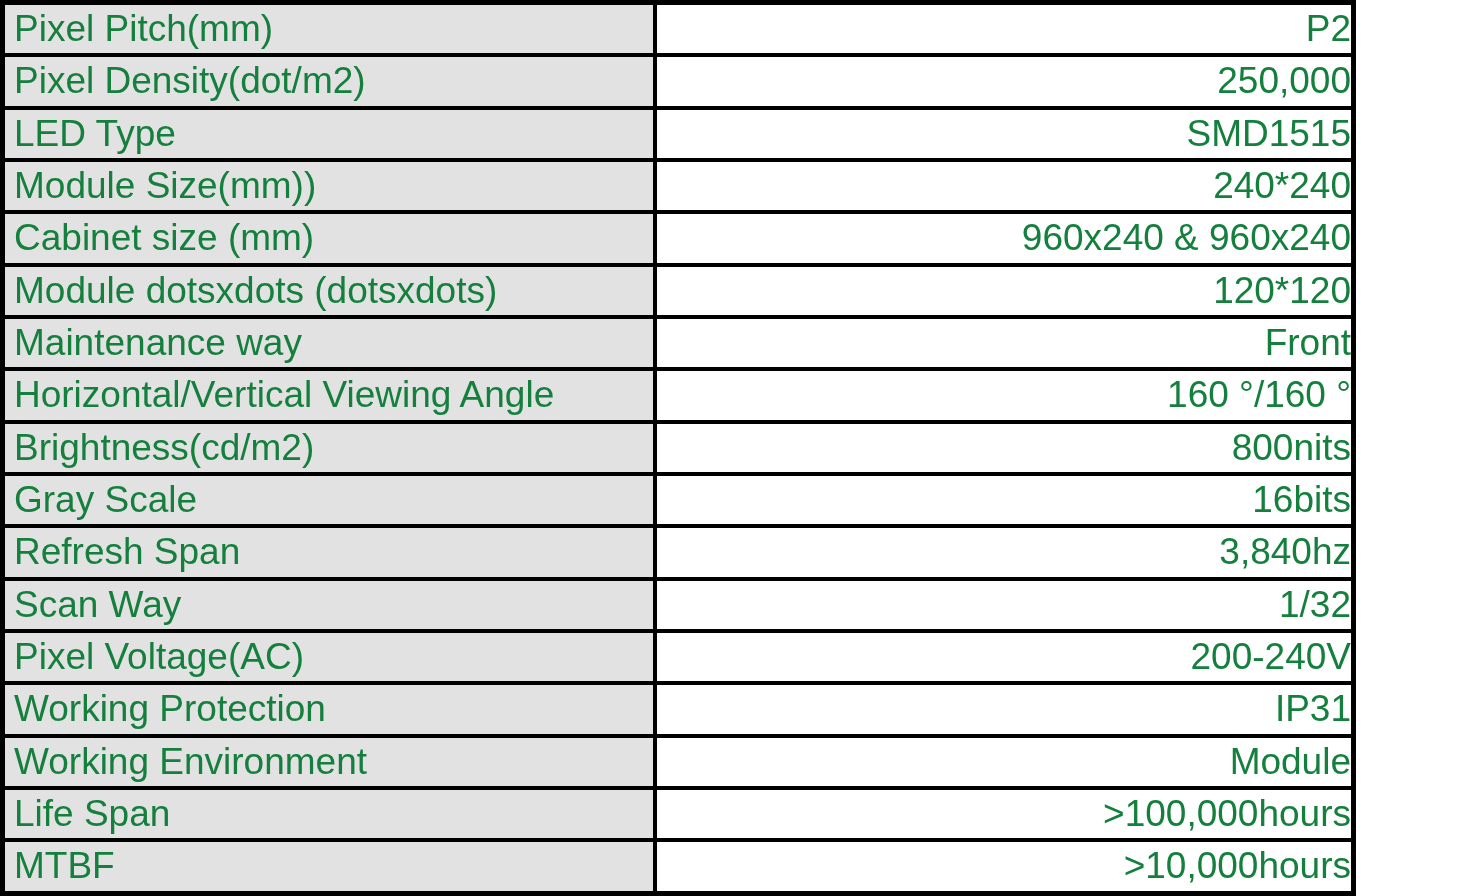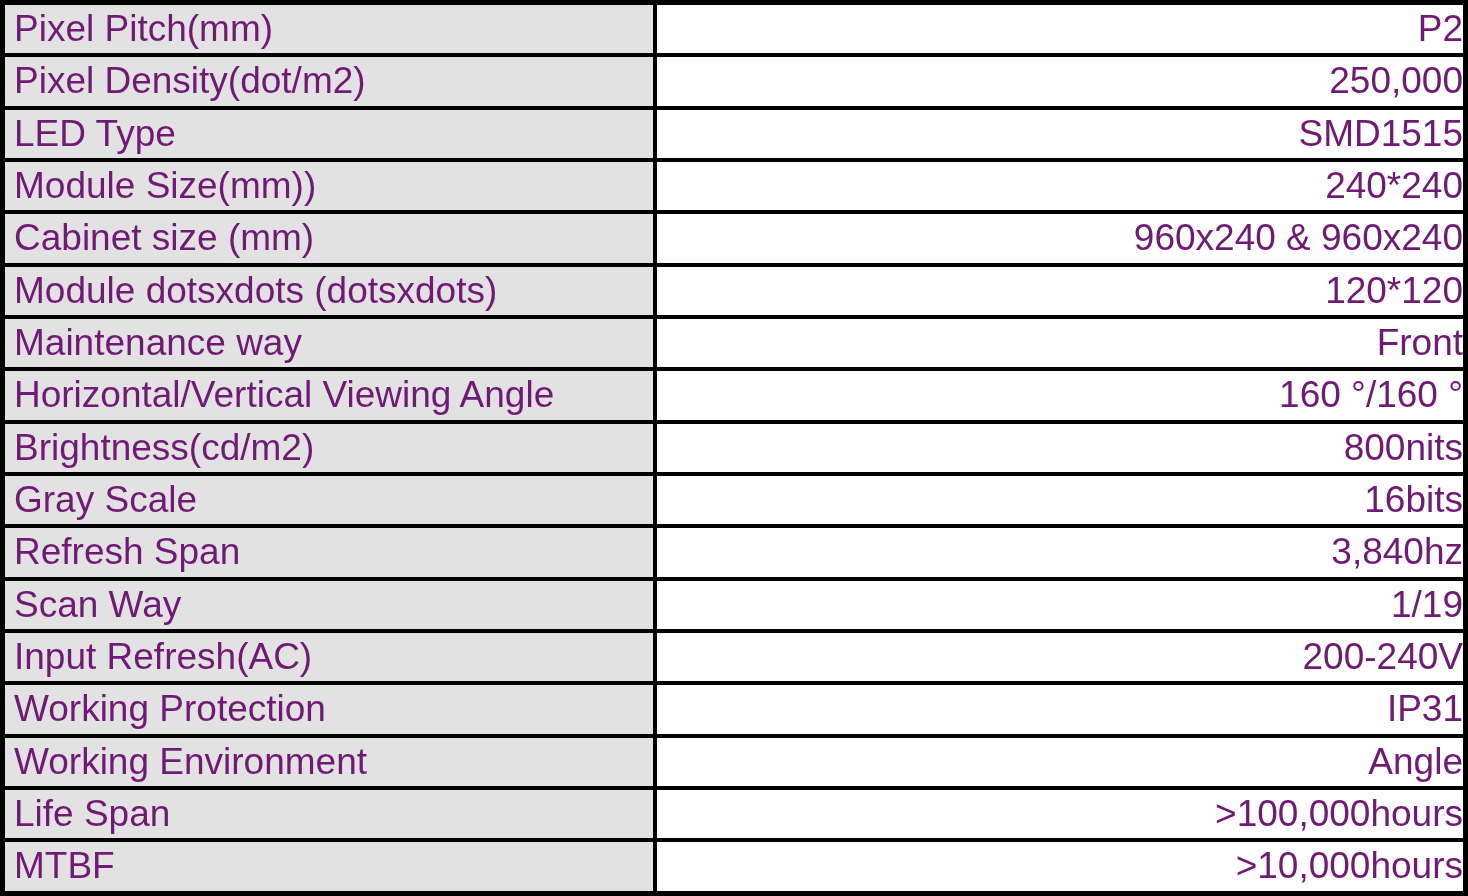--- a/index.html
+++ b/index.html
@@ -3,28 +3,28 @@
 <meta charset="utf-8">
 <style>
   html, body {
     margin: 0;
     padding: 0;
     background: #ffffff;
   }
   * { box-sizing: border-box; }
 
   .spec-table {
-    width: 1468px;
+    width: 1356px;
     height: 896px;
     border-collapse: collapse;
     table-layout: fixed;
     border: 5px solid #000000;
     font-family: "Liberation Sans", "DejaVu Sans", sans-serif;
     font-size: 37px;
-    color: #701a75;
+    color: #15803d;
     line-height: 1.1;
   }
 
   .spec-table td {
     border: 4px solid #000000;
     padding: 0;
     vertical-align: middle;
     overflow: hidden;
     white-space: nowrap;
   }
@@ -86,33 +86,33 @@
     <tr>
       <td class="label-cell">Gray Scale</td>
       <td class="value-cell">16bits</td>
     </tr>
     <tr>
       <td class="label-cell">Refresh Span</td>
       <td class="value-cell">3,840hz</td>
     </tr>
     <tr>
       <td class="label-cell">Scan Way</td>
-      <td class="value-cell">1/19</td>
+      <td class="value-cell">1/32</td>
     </tr>
     <tr>
-      <td class="label-cell">Input Refresh(AC)</td>
+      <td class="label-cell">Pixel Voltage(AC)</td>
       <td class="value-cell">200-240V</td>
     </tr>
     <tr>
       <td class="label-cell">Working Protection</td>
       <td class="value-cell">IP31</td>
     </tr>
     <tr>
       <td class="label-cell">Working Environment</td>
-      <td class="value-cell">Angle</td>
+      <td class="value-cell">Module</td>
     </tr>
     <tr>
       <td class="label-cell">Life Span</td>
       <td class="value-cell">&gt;100,000hours</td>
     </tr>
     <tr>
       <td class="label-cell">MTBF</td>
       <td class="value-cell">&gt;10,000hours</td>
     </tr>
   </tbody>

